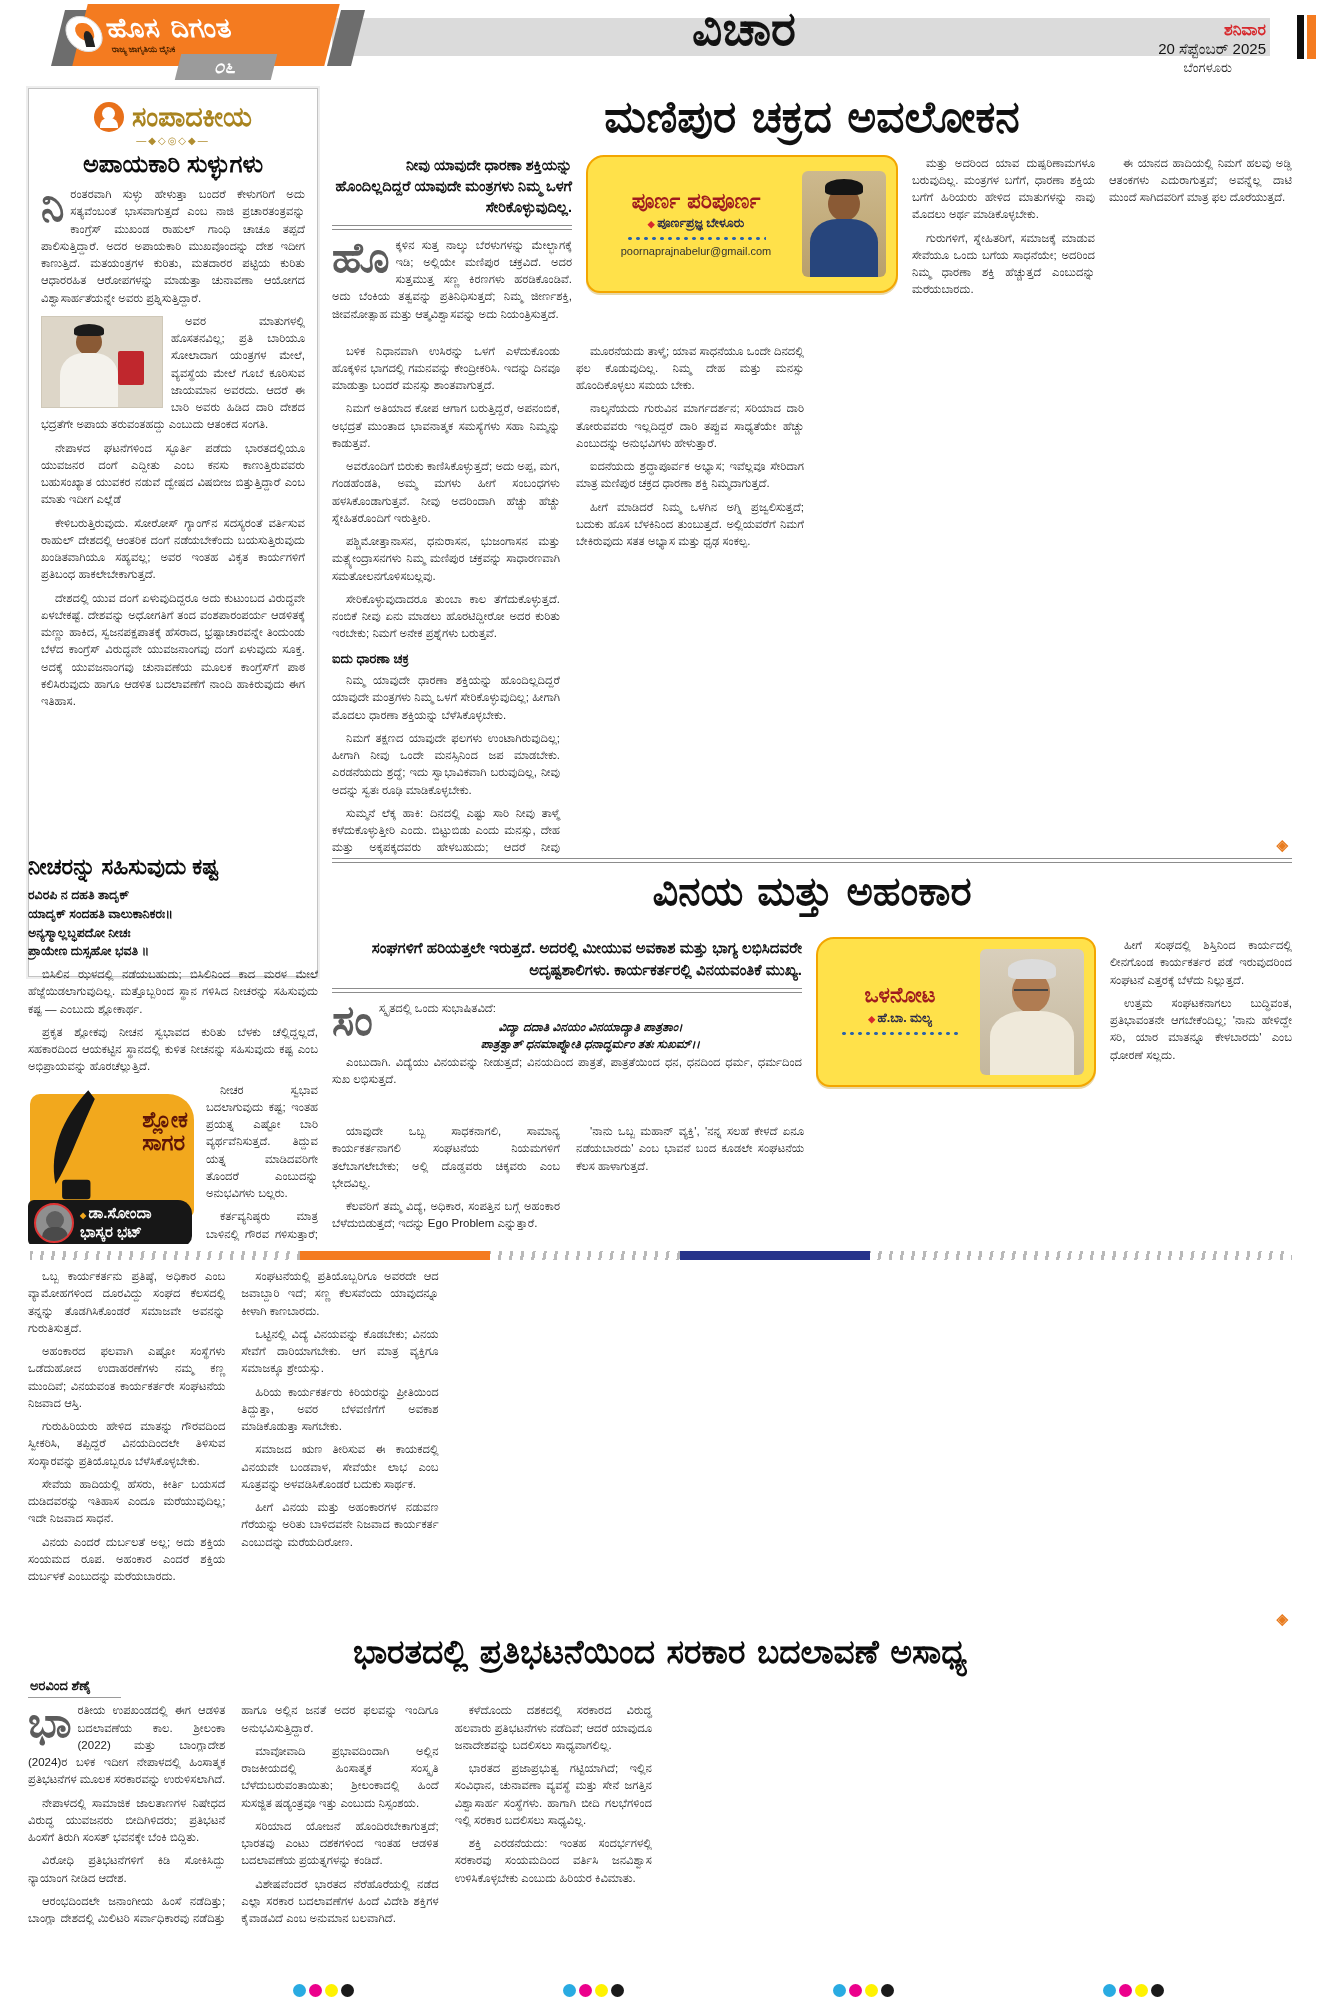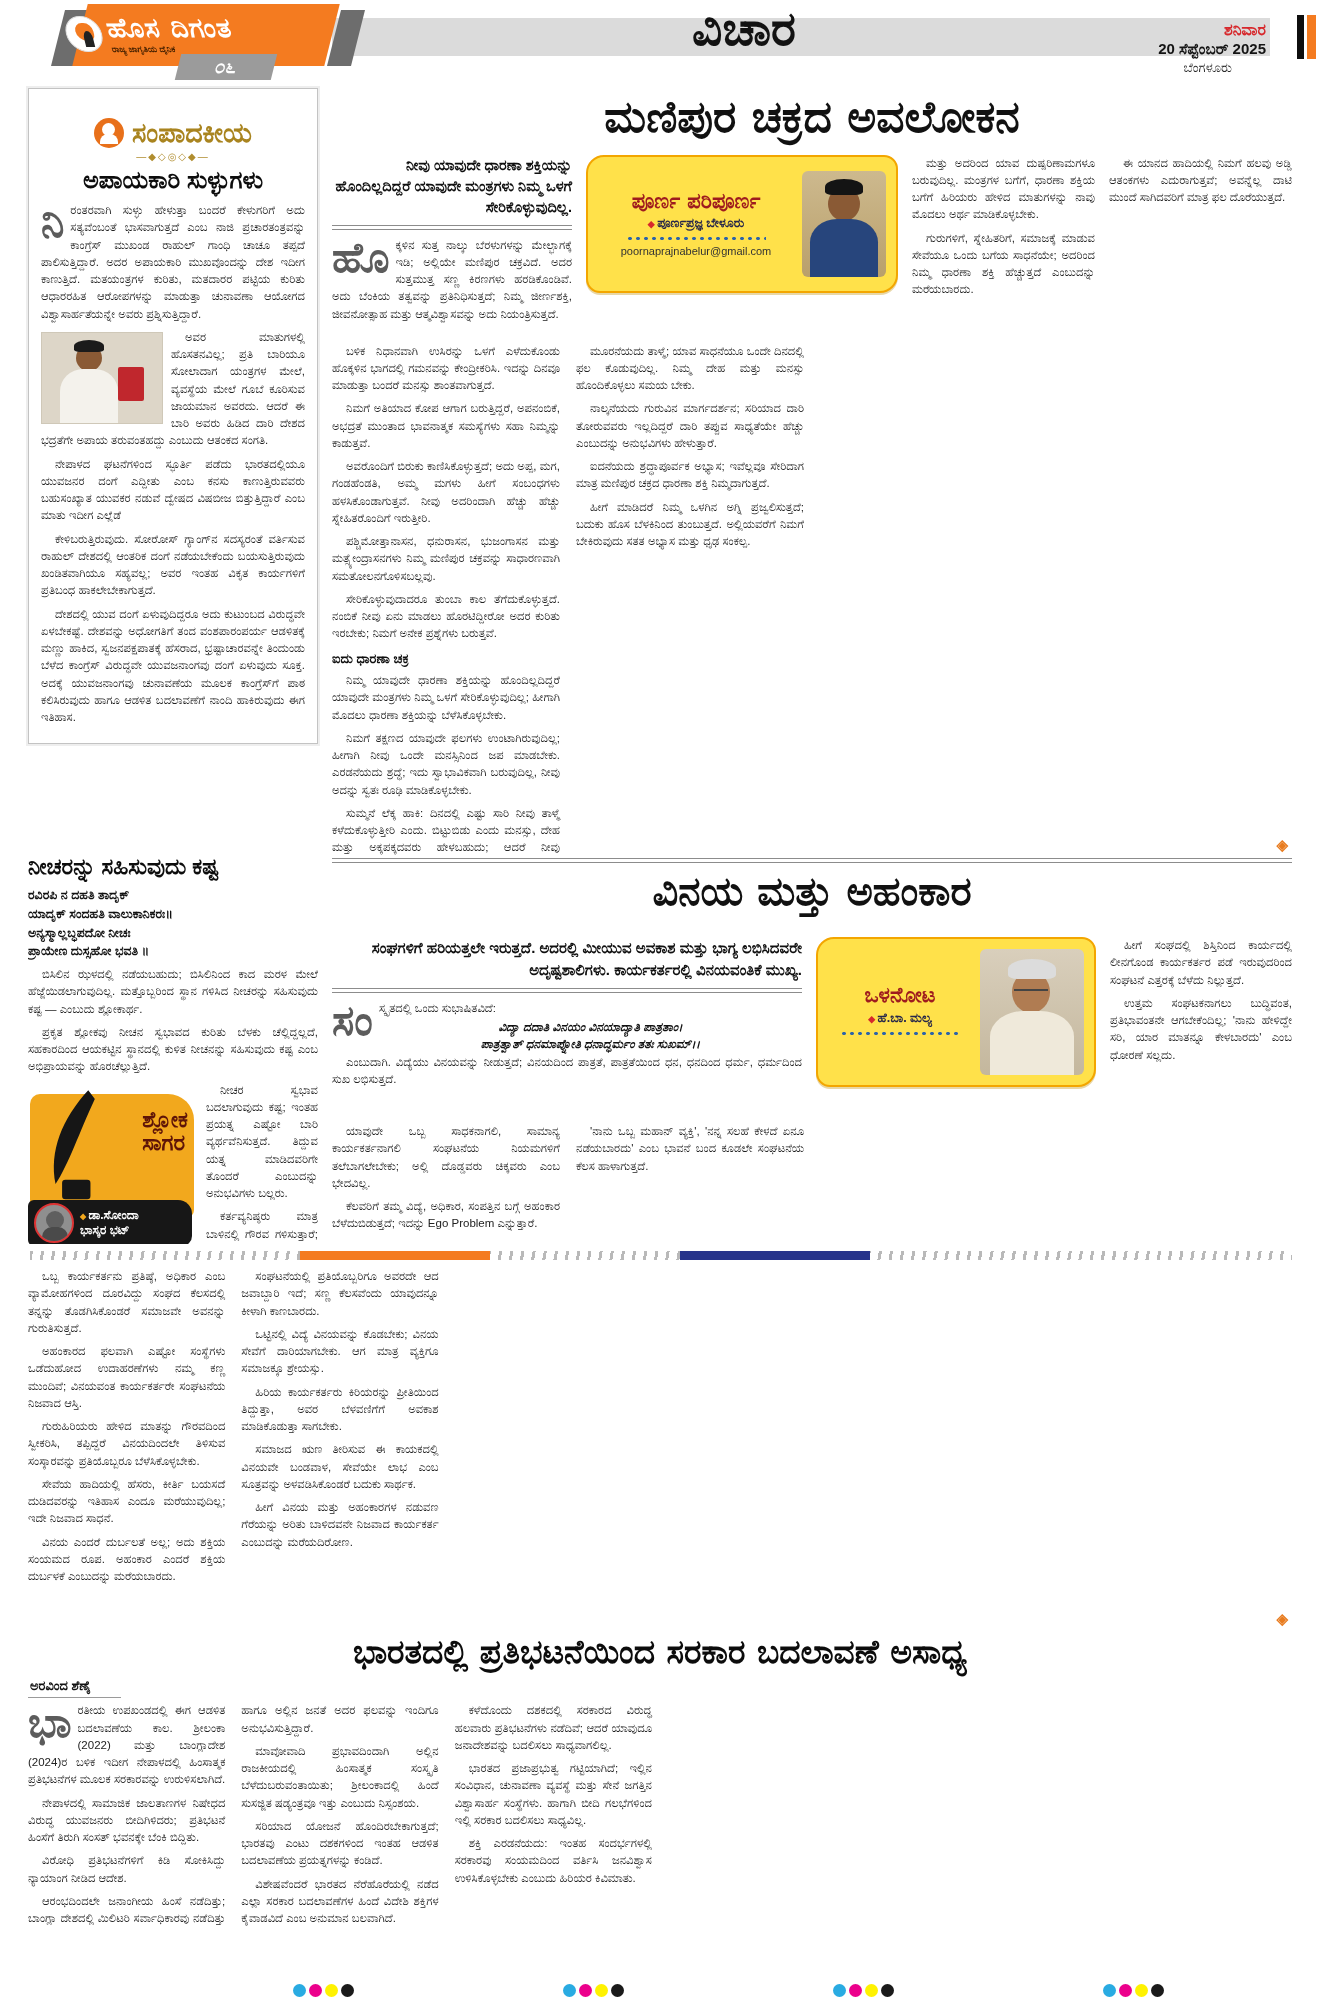--- a/index.html
+++ b/index.html
@@ -5,21 +5,21 @@
   html,body{margin:0;padding:0;background:#ffffff;width:1320px;height:2009px;position:relative;
     font-family:"Liberation Sans",sans-serif;color:#1c1c1c;overflow:hidden;}
   *{box-sizing:border-box;}
   .abs{position:absolute;}
   
   .strip{position:absolute;left:332px;top:18px;width:938px;height:38px;background:#dbdbdb;}
   .center-title{position:absolute;left:744px;top:0px;transform:translateX(-50%);
     font-size:47px;font-weight:900;color:#121212;line-height:58px;font-family:"DejaVu Sans",sans-serif;}
   .date-block{position:absolute;right:54px;top:20px;text-align:right;line-height:1.25;}
   .weekday{color:#d7282c;font-weight:bold;font-size:16px;}
-  .date{font-size:15px;color:#141414;font-weight:700;}
+  .date{font-size:15px;color:#141414;font-weight:400;}
   .city{position:absolute;right:88px;top:60px;font-size:13px;color:#2a2a2a;}
   .bar-black{position:absolute;right:16px;top:15px;width:7px;height:44px;background:#0e0e0e;}
   .bar-orange{position:absolute;right:4px;top:15px;width:9px;height:44px;background:#f47b20;}
   .logo{position:absolute;left:56px;top:1px;width:310px;height:80px;}
   .lg-back,.lg-main,.lg-right,.lg-page{position:absolute;transform:skewX(-14deg);}
   .lg-back{left:2px;top:9px;width:66px;height:56px;background:#6d6d6d;}
   .lg-main{left:24px;top:3px;width:252px;height:62px;background:#f47b20;}
   .lg-right{left:278px;top:9px;width:24px;height:56px;background:#6d6d6d;}
   .lg-page{left:122px;top:53px;width:96px;height:26px;background:#9b9b9b;color:#ffffff;
     font-weight:900;font-size:19px;text-align:center;line-height:26px;}
@@ -77,21 +77,21 @@
   .badge-bg{position:absolute;left:2px;top:8px;right:2px;bottom:34px;background:#f2a81d;
     border-radius:10px 26px 8px 18px;}
   .badge-title{position:absolute;right:8px;top:22px;text-align:left;color:#5e1408;font-weight:900;
     font-size:22px;line-height:1.05;font-family:"DejaVu Sans",sans-serif;}
   .badge-quill{position:absolute;left:6px;top:2px;width:78px;height:120px;}
   .badge-band{position:absolute;left:0;bottom:6px;right:4px;height:46px;background:#171717;
     border-radius:6px 14px 10px 6px;display:flex;align-items:center;gap:6px;padding:3px 6px;}
   .badge-photo{width:40px;height:40px;border-radius:50%;background:#8f8f8f;border:2px solid #d33;position:relative;overflow:hidden;}
   .badge-photo i{position:absolute;left:10px;top:6px;width:18px;height:18px;border-radius:50%;background:#5f5f5f;}
   .badge-photo b{position:absolute;left:6px;top:22px;width:26px;height:16px;border-radius:10px 10px 0 0;background:#4a4a4a;}
-  .badge-name{color:#ffffff;font-size:12px;font-weight:bold;line-height:1.25;}
+  .badge-name{color:#ffffff;font-size:15px;font-weight:bold;line-height:1.25;}
   .badge-name::before{content:"◆ ";color:#f2a81d;font-size:8px;}
   
   .h1-main{text-align:center;font-size:44px;font-weight:900;color:#111;line-height:1.15;
     font-family:"DejaVu Sans",sans-serif;margin:12px;}
   .h2-main{text-align:center;font-size:40px;font-weight:900;color:#111;line-height:1.1;
     font-family:"DejaVu Sans",sans-serif;margin:0;}
   .h3-main{text-align:center;font-size:33px;font-weight:900;color:#0c0c0c;line-height:1.1;
     font-family:"DejaVu Sans",sans-serif;margin:0;}
   .byline{font-size:13px;font-weight:bold;color:#111;border-bottom:1px solid #9a9a9a;
     display:inline-block;padding:0 30px 3px 2px;}
@@ -130,21 +130,21 @@
         </span>
       <span class="lg-text">
         <span class="lg-name">ಹೊಸ ದಿಗಂತ</span>
         <span class="lg-tag">ರಾಜ್ಯ ಜಾಗೃತಿಯ ದೈನಿಕ</span>
       </span>
     </div>
     <div class="lg-page">೦೬</div>
   </div>
 </div>
 
-<div class="abs box" style="left:28px;top:88px;width:290px;height:656px;padding:24px 12px;overflow:hidden;">
+<div class="abs box" style="left:28px;top:88px;width:290px;height:889px;padding:8px 12px;overflow:hidden;">
   <div class="ed-head">
     <span class="ed-emblem">
         <i></i>
         <b></b>
       </span>
     <span class="ed-title">ಸಂಪಾದಕೀಯ</span>
   </div>
   <div class="ed-orn">—◆◇◎◇◆—</div>
   <div class="ed-headline">ಅಪಾಯಕಾರಿ ಸುಳ್ಳುಗಳು</div>
   <div class="just" style="height:612px;overflow:hidden;">

